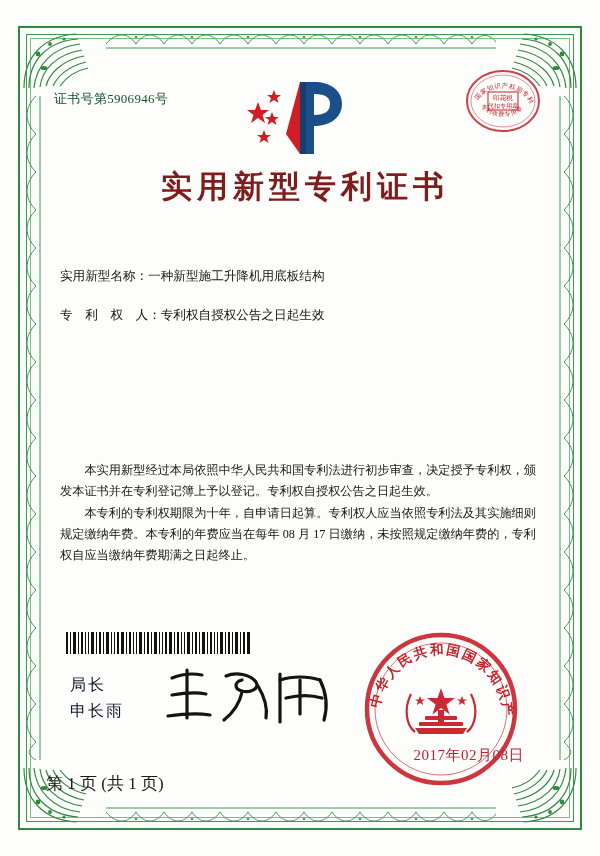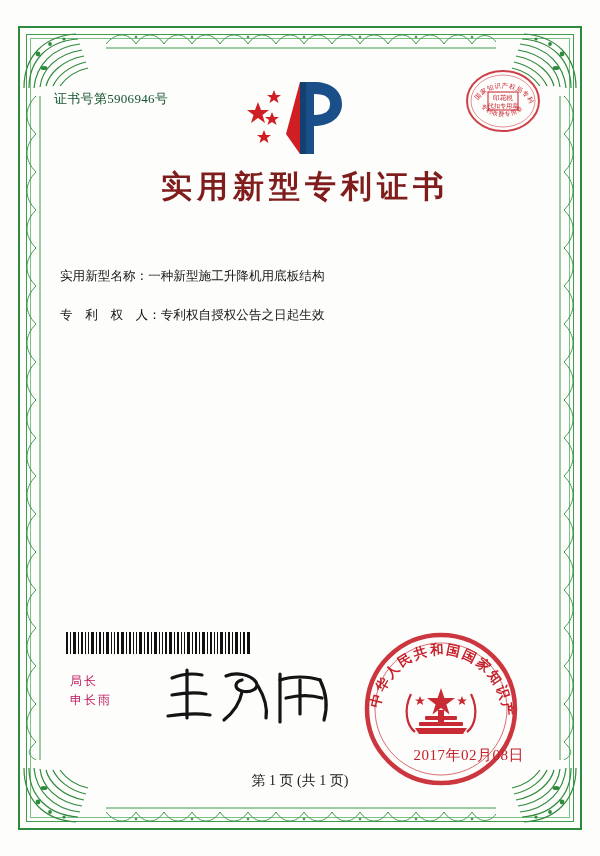--- a/index.html
+++ b/index.html
@@ -152,24 +152,24 @@
     left: 20px;
     top: 576px;
     width: 186px;
     height: 22px;
   }
 
   .signature-block {
     position: absolute;
     left: 24px;
     top: 616px;
-    font-size: 12px;
+    font-size: 16px;
     line-height: 1.6;
     letter-spacing: 2px;
-    color: #be185d;
+    color: #0f172a;
   }
 
   .handwriting {
     position: absolute;
     left: 112px;
     top: 606px;
     width: 190px;
     height: 70px;
   }
 
@@ -188,22 +188,22 @@
     font-size: 15px;
     color: #c6202a;
     letter-spacing: .5px;
     font-family: "Liberation Serif", serif;
   }
 
   .page-footer {
     position: absolute;
     left: 0; right: 0;
     top: 716px;
-    text-align: center;
-    font-size: 14px;
+    text-align: left;
+    font-size: 17px;
     color: #1a1a1a;
   }
 </style>
 </head>
 <body>
 
 <div class="certificate">
 
   <div class="border-outer"></div>
   <div class="border-inner"></div>
@@ -379,20 +379,22 @@
     <div class="fields">
       <div class="field-row">
         <span class="field-label">实用新型名称：</span><span class="field-value">一种新型施工升降机用底板结构</span>
       </div>
       <div class="field-row">
         <span class="field-label">专　利　权　人：</span><span class="field-value">专利权自授权公告之日起生效</span>
       </div>
     </div>
 
     <div class="body-text">
+      <p>本实用新型经过本局依照中华人民共和国专利法进行初步审查，决定授予专利权，颁发本证书并在专利登记簿上予以登记。专利权自授权公告之日起生效。</p>
+      <p>本专利的专利权期限为十年，自申请日起算。专利权人应当依照专利法及其实施细则规定缴纳年费。本专利的年费应当在每年 08 月 17 日缴纳，未按照规定缴纳年费的，专利权自应当缴纳年费期满之日起终止。</p>
     </div>
 
     <div class="barcode">
       <svg width="186" height="22" viewBox="0 0 186 22">
         <g fill="#111">
           <rect x="0" y="0" width="2" height="22"></rect>
             <rect x="4" y="0" width="1" height="22"></rect>
           <rect x="7" y="0" width="3" height="22"></rect>
             <rect x="12" y="0" width="1" height="22"></rect>
           <rect x="15" y="0" width="2" height="22"></rect>

